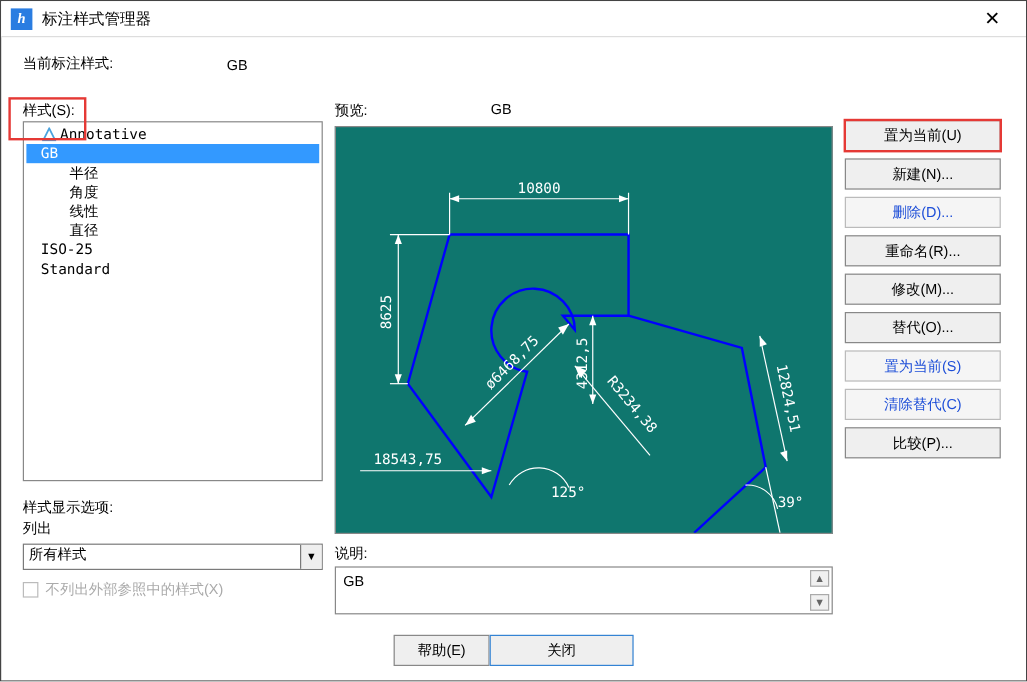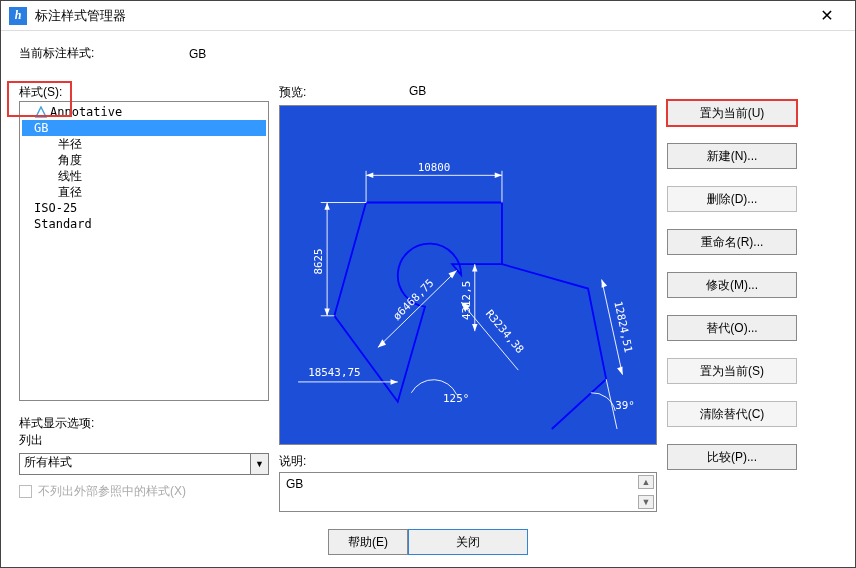--- a/index.html
+++ b/index.html
@@ -84,29 +84,29 @@
     align-items: center;
     height: 16px;
     white-space: nowrap;
   }
   .tree-item.selected { background: #3399ff; color: white; width: max-content; min-width: 100%; }
   .tree-icon {
     width: 14px; height: 14px; margin-right: 2px;
     display: inline-flex; align-items: center; justify-content: center;
   }
   .mid-col {
-    width: 378px;
+    width: 415px;
     display: flex;
     flex-direction: column;
   }
   .preview-label-row { display: flex; margin-bottom: 4px; }
   .preview-label-row .lab { width: 130px; }
   .preview-box {
     border: 1px solid #888;
-    background: #1d4ed8;
+    background: #0f766e;
     height: 340px;
     position: relative;
   }
   .preview-svg { width: 100%; height: 100%; display: block; }
   .desc-area { margin-top: 8px; }
   .desc-box {
     border: 1px solid #888;
     background: #fff;
     height: 40px;
     padding: 4px 6px;
@@ -124,34 +124,34 @@
     border: 1px solid #aaa;
     background: #f0f0f0;
     display: flex; align-items: center; justify-content: center;
     font-size: 9px;
     color: #666;
   }
   .right-col {
     width: 130px;
     display: flex;
     flex-direction: column;
-    gap: 17px;
+    gap: 6px;
     padding-top: 16px;
   }
   .btn {
     height: 26px;
     border: 1px solid #888;
     background: #efefef;
     display: flex; align-items: center; justify-content: center;
     cursor: pointer;
     font-size: 12px;
     font-family: "SimSun", sans-serif;
   }
   .btn.disabled {
-    color: #000000;
+    color: #1d4ed8;
     border-color: #bbb;
     background: #f5f5f5;
     cursor: default;
   }
   .highlight-red { outline: 2px solid #e53935; outline-offset: -1px; }
   .left-lower { margin-top: 14px; }
   .dropdown {
     margin-top: 4px;
     height: 22px;
     border: 1px solid #7a7a7a;

